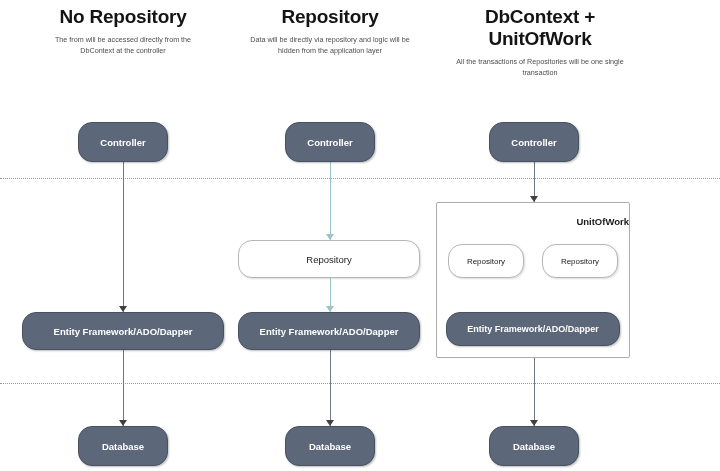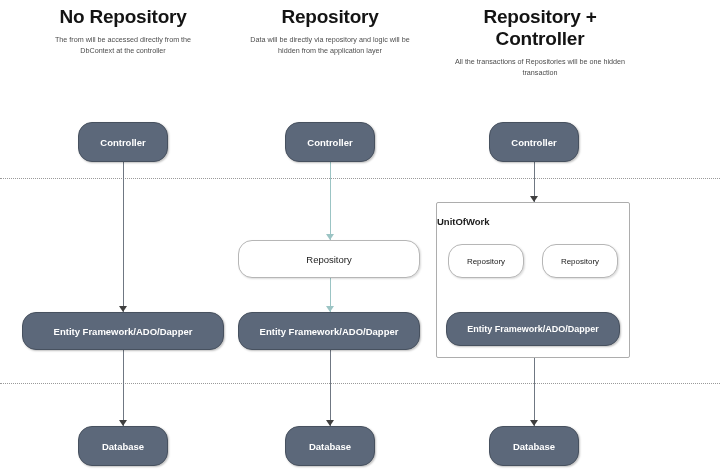--- a/index.html
+++ b/index.html
@@ -103,21 +103,21 @@
     box-sizing: border-box;
     background: #ffffff;
     border: 1px solid #adadad;
     border-radius: 2px;
   }
   .uow-title {
     position: absolute;
     left: 0;
     top: 13px;
     width: 100%;
-    text-align: left;
+    text-align: right;
     font-size: 9.5px;
     font-weight: bold;
     color: #1b1b1b;
   }
 </style>
 </head>
 <body>
 
 <div id="canvas">
 
@@ -128,22 +128,22 @@
     <div class="col-title">No Repository</div>
     <div class="col-sub">The from will be accessed directly from the DbContext at the controller</div>
   </div>
 
   <div class="col-head" style="left:248px; top:6px; width:164px;">
     <div class="col-title">Repository</div>
     <div class="col-sub">Data will be directly via repository and logic will be hidden from the application layer</div>
   </div>
 
   <div class="col-head" style="left:452px; top:6px; width:176px;">
-    <div class="col-title">Repository + Controller</div>
-    <div class="col-sub">All the transactions of Repositories will be one hidden transaction</div>
+    <div class="col-title">DbContext + UnitOfWork</div>
+    <div class="col-sub">All the transactions of Repositories will be one single transaction</div>
   </div>
 
   <div class="conn" style="left:123px; top:162px; height:150px;"></div>
   <div class="arrow" style="left:119px; top:306px;"></div>
 
   <div class="conn" style="left:123px; top:350px; height:76px;"></div>
   <div class="arrow" style="left:119px; top:420px;"></div>
 
   <div class="box dark" style="left:78px; top:122px; width:90px; height:40px;">
     <span>Controller</span>

